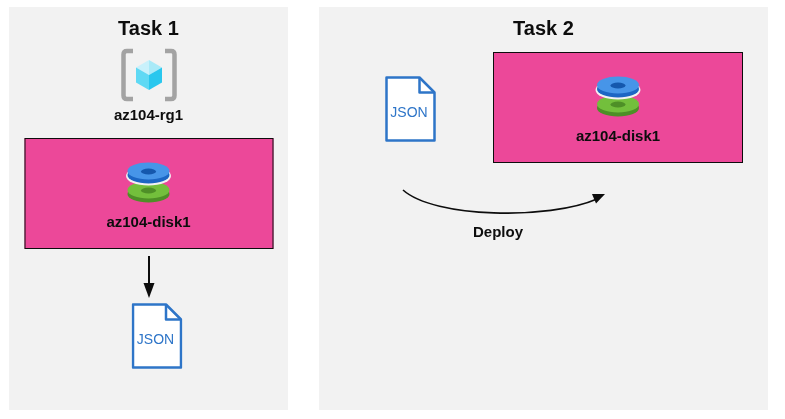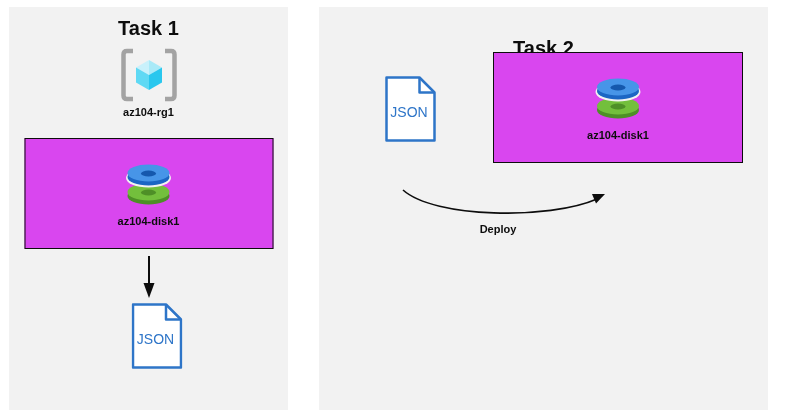--- a/index.html
+++ b/index.html
@@ -8,27 +8,27 @@
     font-family:"Liberation Sans", sans-serif;color:#0d0d0d;overflow:hidden;
   }
   .panel{position:absolute;background:#f2f2f2;}
   #panel1{left:9px;top:7px;width:279px;height:403px;}
   #panel2{left:319px;top:7px;width:449px;height:403px;}
   .task-title{
     position:absolute;left:0;right:0;text-align:center;
     font-size:20px;font-weight:700;color:#0d0d0d;
   }
   #panel1 .task-title{top:10px;}
-  #panel2 .task-title{top:30px;}
+  #panel2 .task-title{top:10px;}
   .node-label{
-    position:absolute;font-size:11px;font-weight:700;color:#0d0d0d;white-space:nowrap;
+    position:absolute;font-size:15px;font-weight:700;color:#0d0d0d;white-space:nowrap;
   }
   .centered{left:50%;transform:translateX(-50%);}
   .disk-box{
-    position:absolute;border:1.5px solid #0d0d0d;background:#d946ef;
+    position:absolute;border:1.5px solid #0d0d0d;background:#ec4899;
     display:flex;flex-direction:column;align-items:center;justify-content:center;gap:9px;
   }
   #box1{left:50%;transform:translateX(-50%);top:131px;width:247px;height:109px;}
   #box2{left:174px;top:45px;width:248px;height:109px;}
   .disk-box .node-label{position:static;}
   .rg-icon-wrap{position:absolute;top:41px;left:50%;transform:translateX(-50%);}
   .json-doc-wrap{position:absolute;padding-left:16px;}
   #json1{top:296px;left:50%;transform:translateX(-50%);}
   #json2{top:69px;left:50px;}
   #rg-label{top:99px;}

